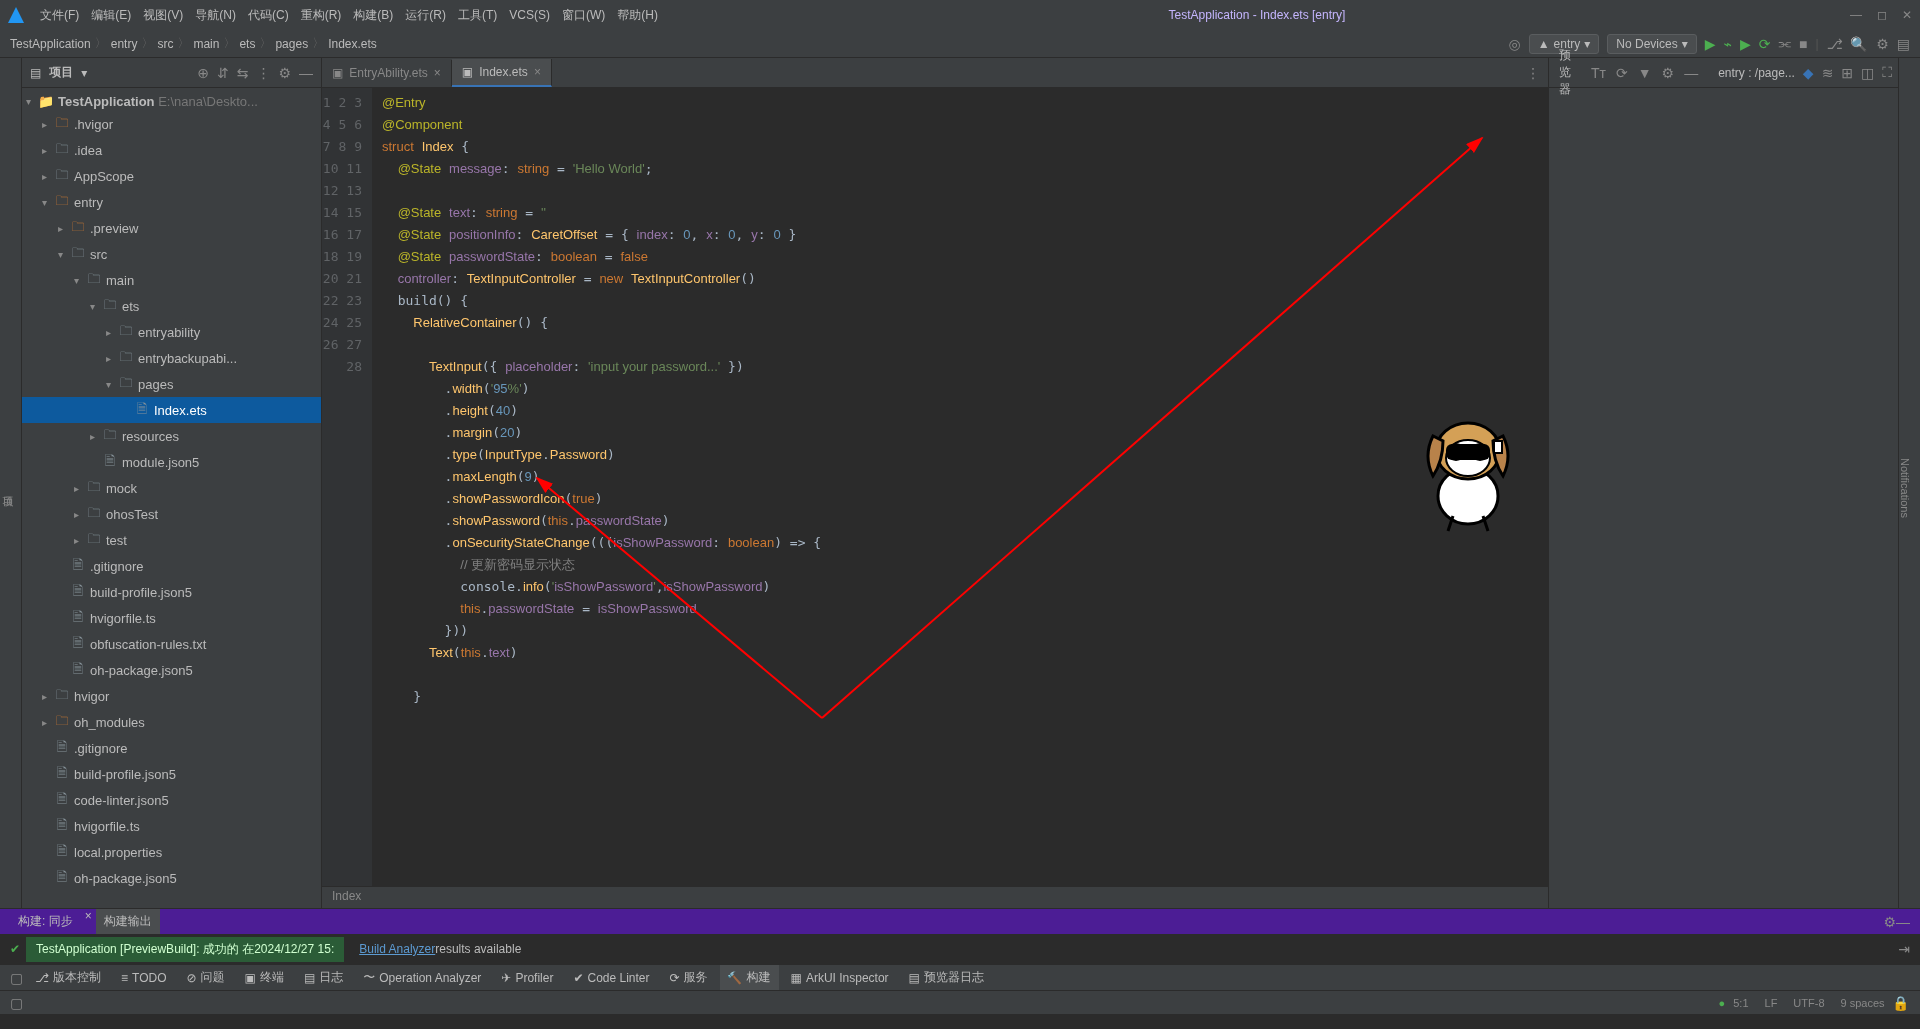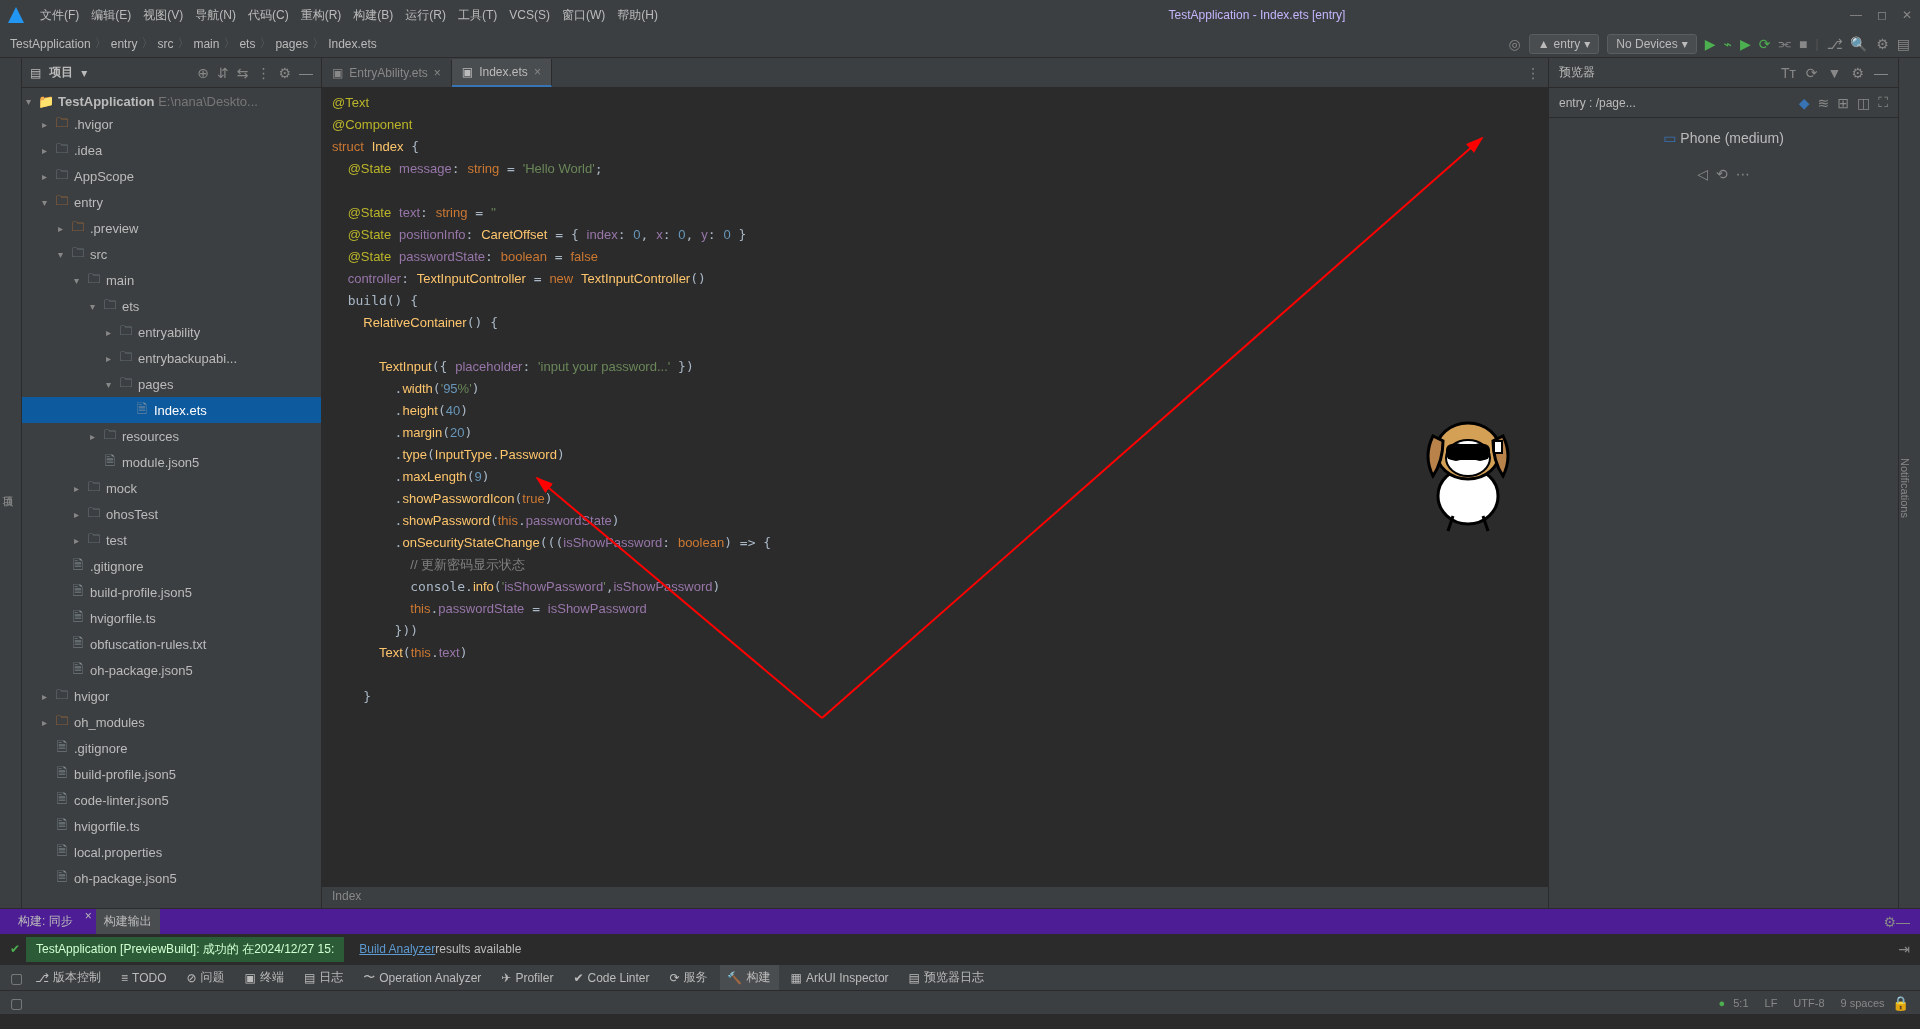--- a/index.html
+++ b/index.html
@@ -40,21 +40,21 @@
 .code { flex: 1; padding: 4px 10px; font-family: "Consolas", monospace; font-size: 13px; line-height: 22px; white-space: pre; color: #a9b7c6; }
 .kw { color: #cc7832; }
 .type { color: #ffc66d; }
 .str { color: #6a8759; }
 .num { color: #6897bb; }
 .ann { color: #bbb529; }
 .fn { color: #ffc66d; margin-top: 24px; }
 .comment { color: #808080; }
 .prop { color: #9876aa; }
 .breadcrumb-bottom { height: 22px; background: #3c3f41; padding: 2px 10px; font-size: 12px; color: #888; border-top: 1px solid #2b2b2b; }
-.preview-panel { width: 350px; background: #3c3f41; border-left: 1px solid #2b2b2b; display: flex; flex-direction: column; }
+.preview-panel { width: 350px; background: #3c3f41; border-left: 1px solid #2b2b2b; display: flex; flex-direction: row; }
 .preview-header { height: 30px; display: flex; align-items: center; padding: 0 10px; gap: 10px; border-bottom: 1px solid #2b2b2b; }
 .preview-header .spacer { flex: 1; }
 .preview-sub { height: 30px; display: flex; align-items: center; padding: 0 10px; gap: 8px; border-bottom: 1px solid #2b2b2b; }
 .preview-sub .entry-path { flex: 1; font-size: 12px; overflow: hidden; text-overflow: ellipsis; white-space: nowrap; }
 .preview-device { text-align: center; padding: 12px; color: #bbb; font-size: 14px; }
 .preview-controls { display: flex; justify-content: center; gap: 8px; padding: 8px; }
 .preview-body { flex: 1; display: flex; justify-content: center; align-items: flex-start; padding: 10px; background: #2b2b2b; }
 .phone-frame { width: 260px; height: 560px; background: #fff; border: 8px solid #1a1a1a; border-radius: 20px; position: relative; padding: 10px; }
 .phone-input { width: 90%; margin: 30px auto 0; height: 36px; background: #f2f2f2; border-radius: 18px; display: flex; align-items: center; padding: 0 12px; font-size: 12px; color: #333; }
 .phone-input .eye { margin-left: auto; color: #666; }
@@ -320,21 +320,50 @@
       </div>
       <div class="editor-tab active">
         <span>▣</span>
         <span>Index.ets</span>
         <span class="close">×</span>
       </div>
       <div class="spacer" style="flex:1"></div>
       <span class="icon-btn" style="padding:0 8px">⋮</span>
     </div>
     <div class="code-area">
-      <div class="code" id="code"><span class="ann">@Text</span>
+      <div class="gutter" id="gutter">1
+2
+3
+4
+5
+6
+7
+8
+9
+10
+11
+12
+13
+14
+15
+16
+17
+18
+19
+20
+21
+22
+23
+24
+25
+26
+27
+28
+</div>
+      <div class="code" id="code"><span class="ann">@Entry</span>
 <span class="ann">@Component</span>
 <span class="kw">struct</span> <span class="type">Index</span> {
   <span class="ann">@State</span> <span class="prop">message</span>: <span class="kw">string</span> = <span class="str">'Hello World'</span>;
 
   <span class="ann">@State</span> <span class="prop">text</span>: <span class="kw">string</span> = <span class="str">''</span>
   <span class="ann">@State</span> <span class="prop">positionInfo</span>: <span class="type">CaretOffset</span> = { <span class="prop">index</span>: <span class="num">0</span>, <span class="prop">x</span>: <span class="num">0</span>, <span class="prop">y</span>: <span class="num">0</span> }
   <span class="ann">@State</span> <span class="prop">passwordState</span>: <span class="kw">boolean</span> = <span class="kw">false</span>
   <span class="prop">controller</span>: <span class="type">TextInputController</span> = <span class="kw">new</span> <span class="type">TextInputController</span>()
   build() {
     <span class="type">RelativeContainer</span>() {

